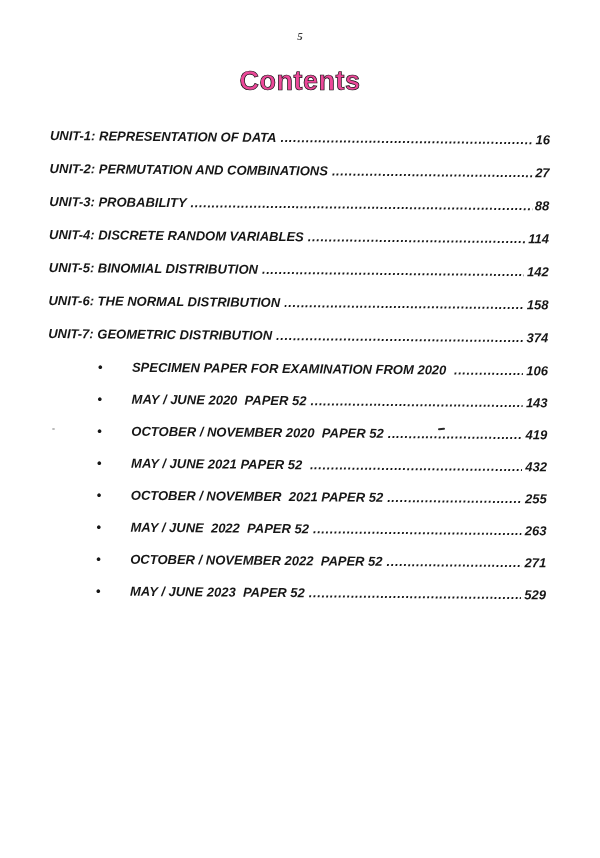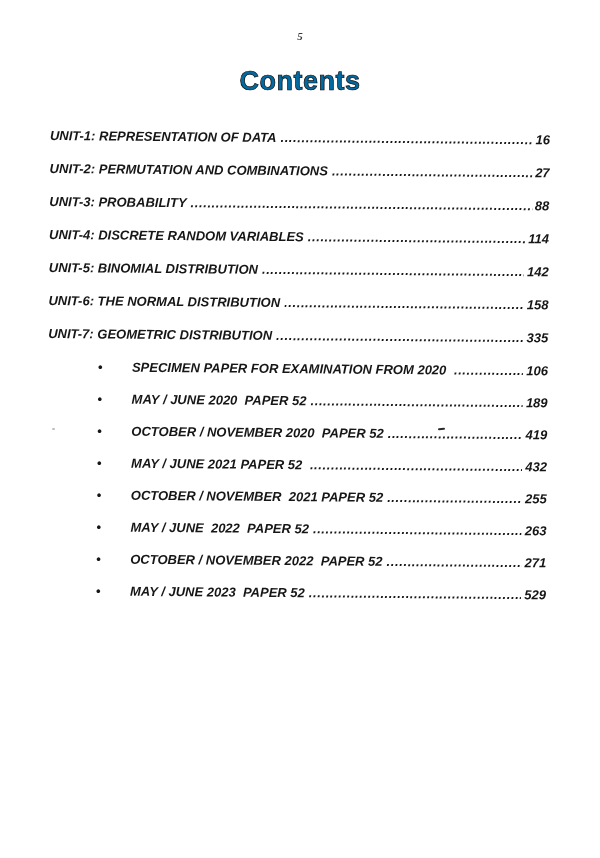--- a/index.html
+++ b/index.html
@@ -30,21 +30,21 @@
   .title {
     position: absolute;
     top: 66px;
     left: 0;
     right: 0;
     margin: 0;
     text-align: center;
     font-size: 27px;
     font-weight: bold;
     letter-spacing: 0.5px;
-    color: #0369a1;
+    color: #ec4899;
     -webkit-text-stroke: 0.7px #0c0c0c;
   }
   .toc {
     position: absolute;
     top: 129px;
     left: 50px;
     width: 500px;
     transform: rotate(0.5deg);
     transform-origin: 0 0;
   }
@@ -140,35 +140,35 @@
           <span class="pagenum">142</span>
         </div>
         <div class="toc-row unit-row">
           <span class="label">UNIT-6: THE NORMAL DISTRIBUTION</span>
           <span class="leader"></span>
           <span class="pagenum">158</span>
         </div>
         <div class="toc-row unit-row">
           <span class="label">UNIT-7: GEOMETRIC DISTRIBUTION</span>
           <span class="leader"></span>
-          <span class="pagenum">335</span>
+          <span class="pagenum">374</span>
         </div>
       </div>
     <div class="papers-list" id="papers-list">
         <div class="toc-row bullet-row">
           <span class="bullet">•</span>
           <span class="label">SPECIMEN PAPER FOR EXAMINATION FROM 2020 </span>
           <span class="leader"></span>
           <span class="pagenum">106</span>
         </div>
         <div class="toc-row bullet-row">
           <span class="bullet">•</span>
           <span class="label">MAY / JUNE 2020  PAPER 52</span>
           <span class="leader"></span>
-          <span class="pagenum">189</span>
+          <span class="pagenum">143</span>
         </div>
         <div class="toc-row bullet-row">
           <span class="bullet">•</span>
           <span class="label">OCTOBER / NOVEMBER 2020  PAPER 52</span>
           <span class="leader"></span>
           <span class="pagenum">419</span>
         </div>
         <div class="toc-row bullet-row">
           <span class="bullet">•</span>
           <span class="label">MAY / JUNE 2021 PAPER 52 </span>

